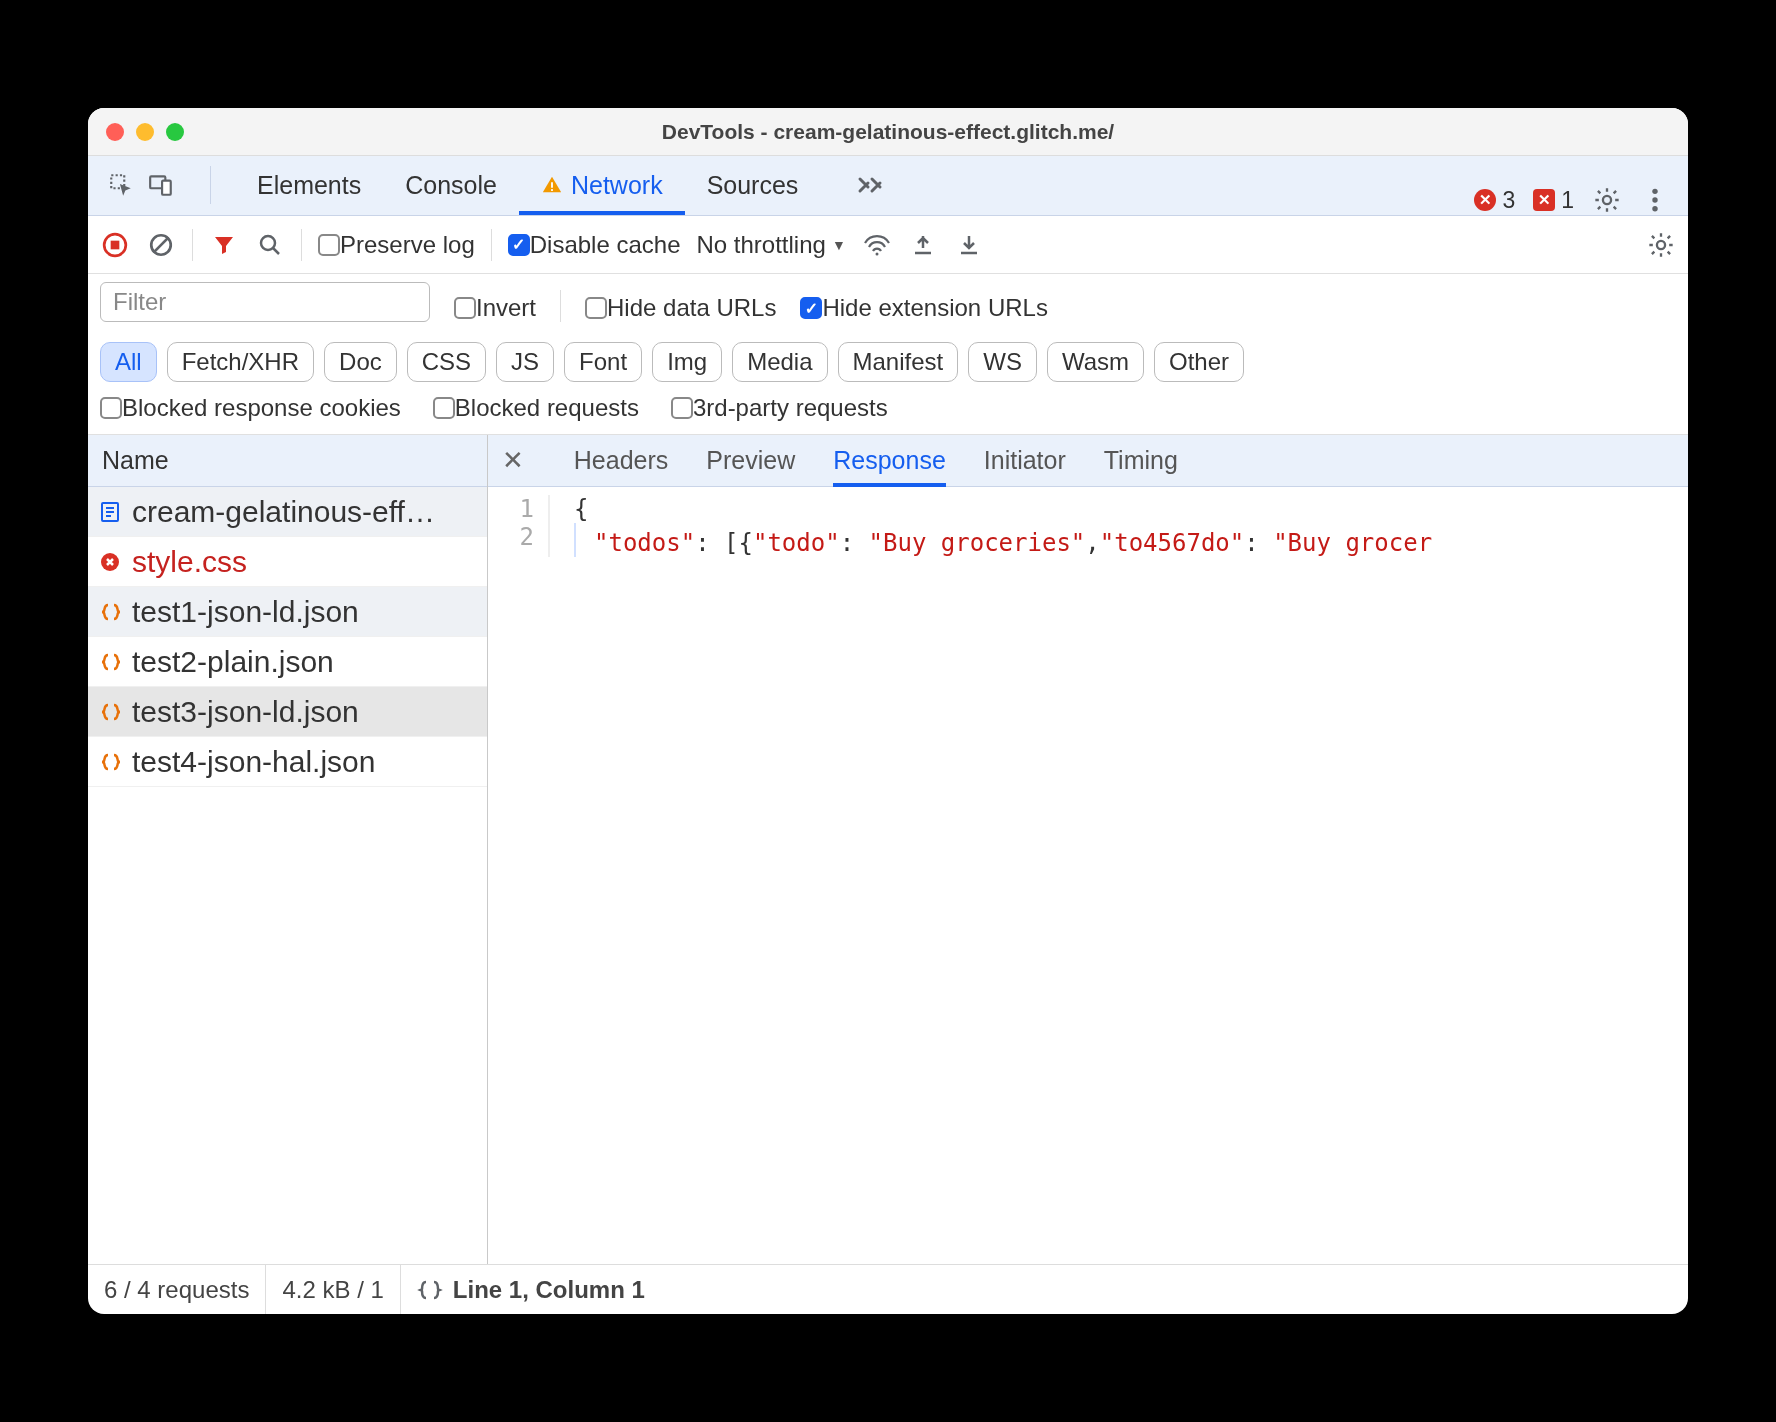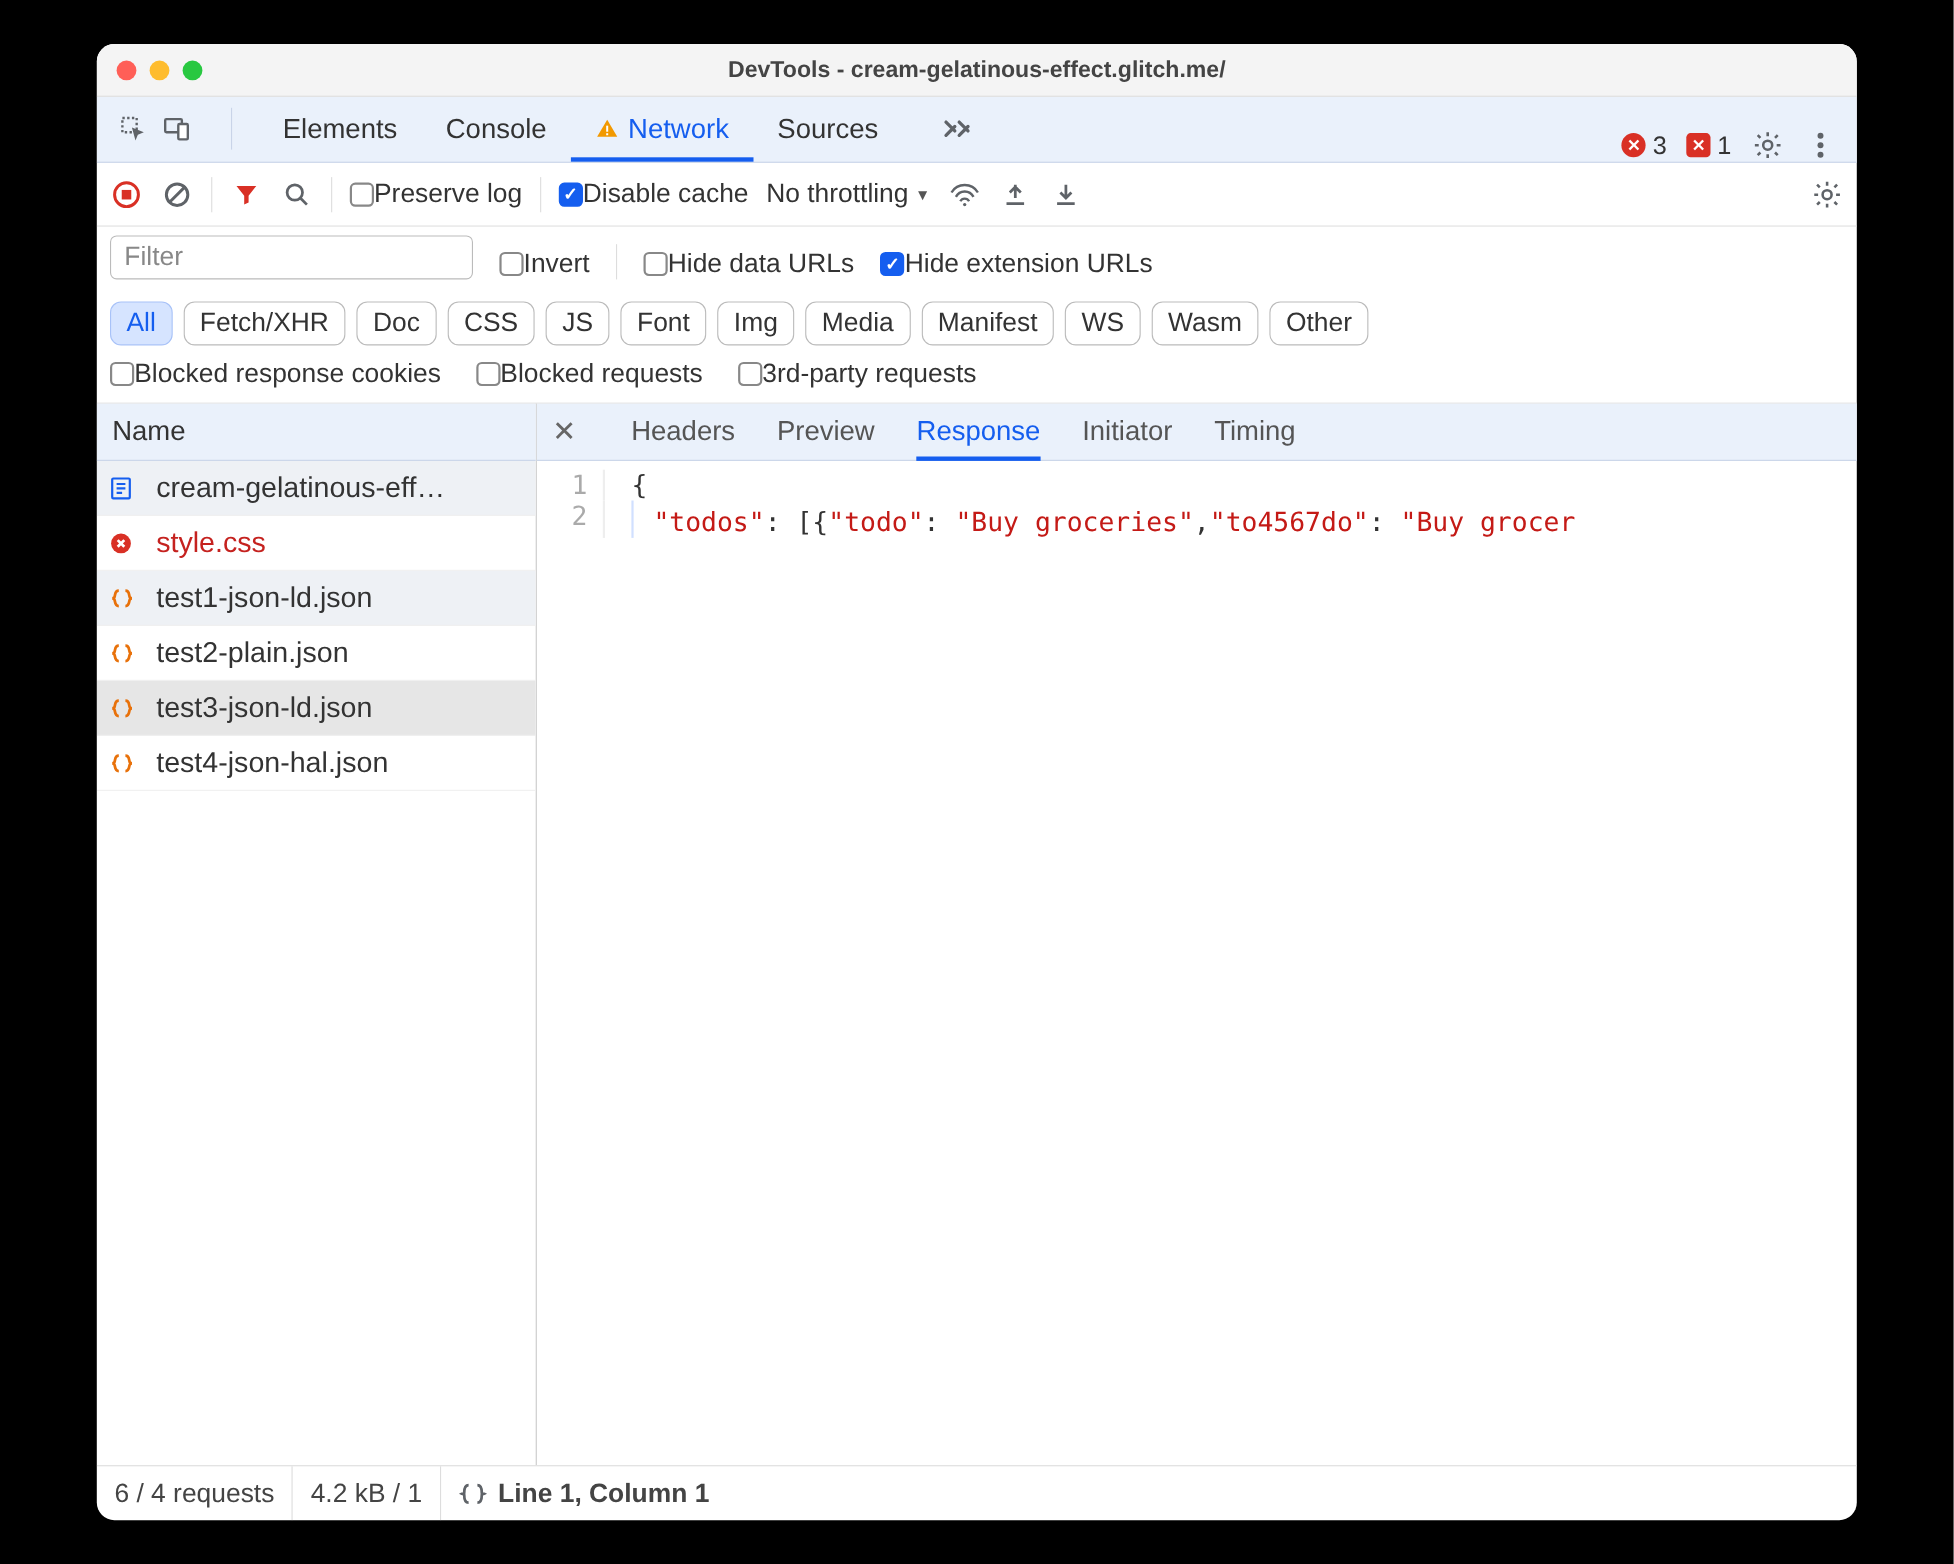--- a/index.html
+++ b/index.html
@@ -3,21 +3,21 @@
 <meta charset="utf-8">
 <style>
   * { box-sizing: border-box; margin: 0; padding: 0; }
   body {
     background: #000;
     font-family: -apple-system, BlinkMacSystemFont, "Segoe UI", Helvetica, Arial, sans-serif;
     width: 1776px; height: 1422px;
     display: flex; align-items: center; justify-content: center;
   }
   .window {
-    width: 1600px; height: 1342px;
+    width: 1600px; height: 1206px;
     background: #fff;
     border-radius: 16px;
     overflow: hidden;
     box-shadow: 0 20px 60px rgba(0,0,0,0.5);
     display: flex; flex-direction: column;
   }
   
   .titlebar {
     height: 48px;
     background: #f4f4f4;
@@ -82,22 +82,22 @@
   .filters-block { border-bottom:1px solid #e0e0e0; }
   
   .main-split { flex:1; display:flex; min-height:0; }
   .sidebar { width: 400px; border-right:1px solid #c9c9c9; display:flex; flex-direction:column; }
   .sidebar-header {
     height:52px; background:#eaf1fb; border-bottom:1px solid #c9d4e8;
     display:flex; align-items:center; padding: 0 14px; font-size:25px; color:#333;
   }
   .req-list { flex:1; overflow:auto; }
   .req-row {
-    height:50px; display:flex; align-items:center; gap:20px;
-    padding: 0 12px; font-size:26px; color:#333; cursor:pointer;
+    height:50px; display:flex; align-items:center; gap:10px;
+    padding: 0 12px; font-size:30px; color:#333; cursor:pointer;
     border-bottom:1px solid #f0f0f0;
     white-space:nowrap; overflow:hidden; text-overflow:ellipsis;
   }
   .req-row.selected { background:#eef1f5; }
   .req-row.hovered { background:#e6e6e6; }
   .req-row.error .rname { color:#c5221f; }
   .ricon { flex: 0 0 22px; display:inline-flex; }
   .rname { overflow:hidden; text-overflow:ellipsis; }
   
   .detail { flex:1; display:flex; flex-direction:column; min-width:0;}

